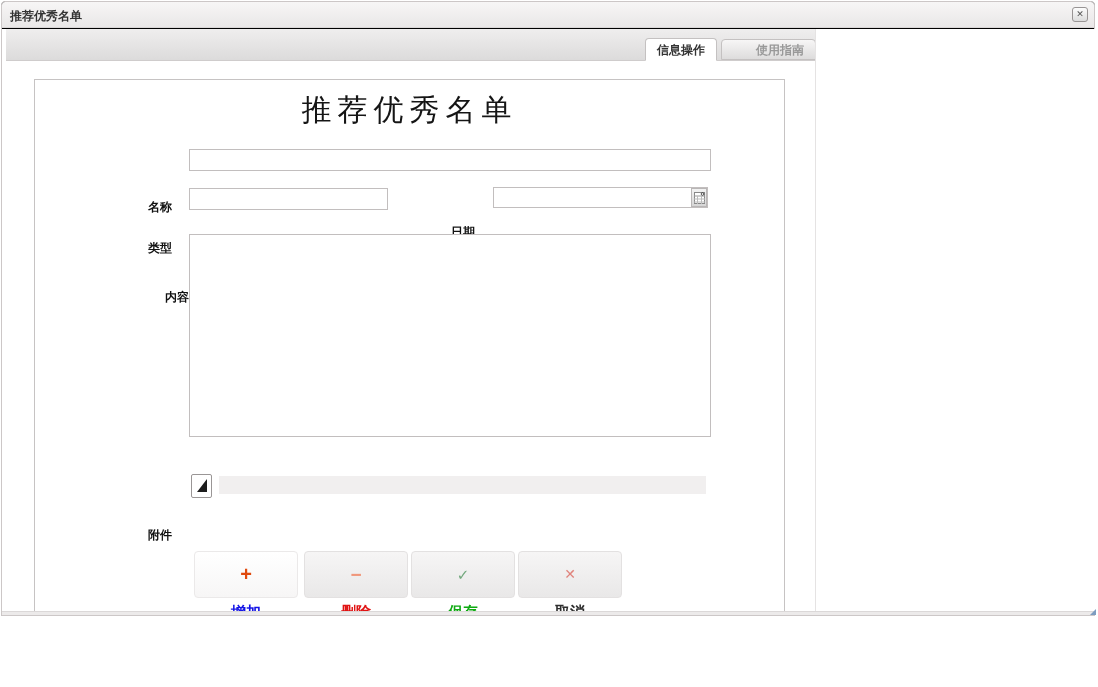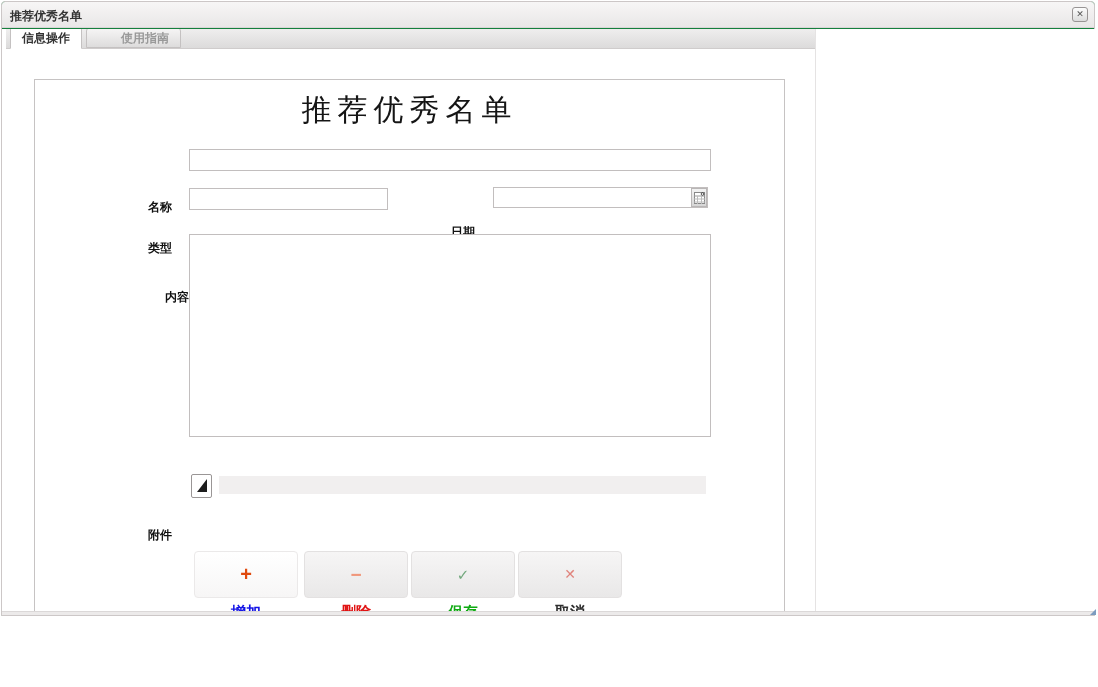--- a/index.html
+++ b/index.html
@@ -9,21 +9,21 @@
     font-family: "Liberation Sans", "DejaVu Sans", sans-serif;
     overflow: hidden;
   }
 
   
   .dialog {
     position: absolute; left: 1px; top: 1px;
     width: 1094px; height: 615px;
     border: 1px solid #ccc7c7;
     border-radius: 4px 4px 0 0;
-    background: #15803d;
+    background: #000000;
     text-decoration: underline;
   }
   .titlebar {
     position: absolute; top: 0; left: 0; right: 0; height: 26px;
     background: linear-gradient(#f7f6f6, #e9e7e7);
     border-bottom: 1px solid #d9d6d6;
     border-radius: 3px 3px 0 0;
   }
   .title {
     position: absolute; left: 8px; top: 6px;
@@ -41,24 +41,24 @@
   
   .dlg-body {
     position: absolute; top: 27px; left: 0;
     width: 1094px; height: 584px;
     overflow: hidden; background: #fff;
   }
 
   
   .tabstrip {
     position: absolute; left: 4px; top: 0;
-    width: 810px; height: 20px;
+    width: 810px; height: 32px;
     background: linear-gradient(#efeeee, #dcdbdb);
     border-bottom: 1px solid #cfcccc;
-    display: flex; align-items: flex-end;
+    display: flex; align-items: flex-end; justify-content: flex-end;
   }
   .tab {
     margin-left: 4px; height: 21px; line-height: 21px;
     padding: 0 11px; font-size: 12px; font-weight: bold;
     border: 1px solid #c4c1c1; border-radius: 4px 4px 0 0;
     cursor: pointer; white-space: nowrap;
   }
   .tab.active {
     background: #fff; color: #333;
     height: 23px; line-height: 23px;

